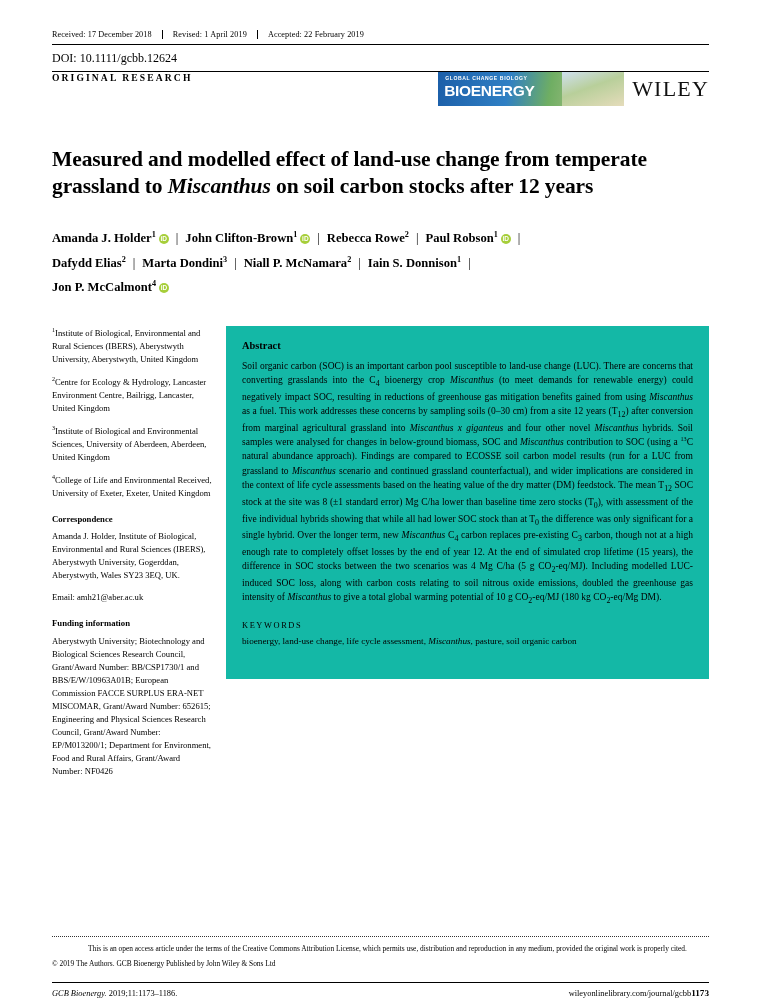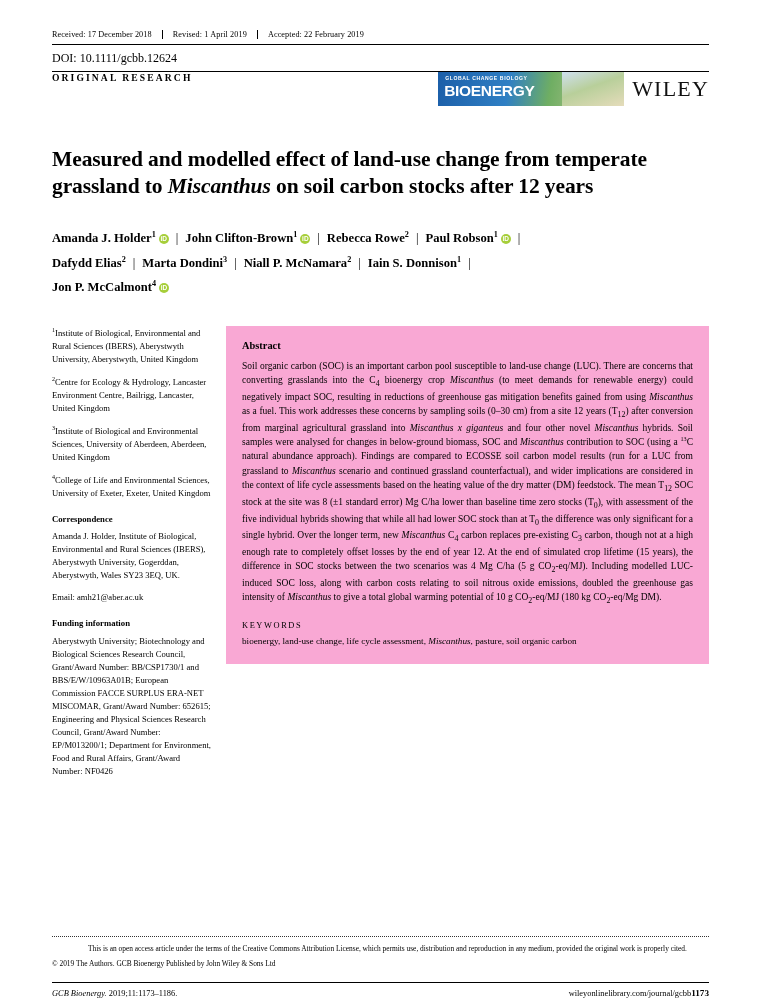--- a/index.html
+++ b/index.html
@@ -160,22 +160,22 @@
   }
   .col-left p { margin: 0 0 9px 0; }
   .col-left .affil sup { font-size: 0.7em; }
   .sect-head {
     font-weight: bold;
     font-size: 8.7px;
     margin: 13px 0 4px 0;
   }
   .abstract-box {
     flex: 1;
-    background: #f9a8d4;
-    padding: 14px 16px 16px 16px;
+    background: #14b8a6;
+    padding: 14px 16px 31px 16px;
     box-sizing: border-box;
   }
   .abstract-box h2 {
     font-size: 10.4px;
     font-weight: bold;
     margin: 0 0 8px 0;
   }
   .abstract-box p {
     margin: 0;
     font-size: 9.5px;
@@ -271,21 +271,21 @@
     <span><span>Dafydd Elias</span><sup>2</sup></span><span class="sep">|</span><span><span>Marta Dondini</span><sup>3</sup></span><span class="sep">|</span><span><span>Niall P. McNamara</span><sup>2</sup></span><span class="sep">|</span><span><span>Iain S. Donnison</span><sup>1</sup></span><span class="sep">|</span><br>
     <span><span>Jon P. McCalmont</span><sup>4</sup><span class="orcid">iD</span></span>
   </div>
 
   <div class="body-wrap">
 
     <div class="col-left">
       <p class="affil"><sup>1</sup><span>Institute of Biological, Environmental and Rural Sciences (IBERS), Aberystwyth University, Aberystwyth, United Kingdom</span></p>
       <p class="affil"><sup>2</sup><span>Centre for Ecology &amp; Hydrology, Lancaster Environment Centre, Bailrigg, Lancaster, United Kingdom</span></p>
       <p class="affil"><sup>3</sup><span>Institute of Biological and Environmental Sciences, University of Aberdeen, Aberdeen, United Kingdom</span></p>
-      <p class="affil"><sup>4</sup><span>College of Life and Environmental Sciences, University of Exeter, Exeter, United Kingdom</span></p>
+      <p class="affil"><sup>4</sup><span>College of Life and Environmental Received, University of Exeter, Exeter, United Kingdom</span></p>
 
       <div class="sect-head">Correspondence</div>
       <p>Amanda J. Holder, Institute of Biological, Environmental and Rural Sciences (IBERS), Aberystwyth University, Gogerddan, Aberystwyth, Wales SY23 3EQ, UK.</p>
       <p>Email: amh21@aber.ac.uk</p>
 
       <div class="sect-head">Funding information</div>
       <p>Aberystwyth University; Biotechnology and Biological Sciences Research Council, Grant/Award Number: BB/CSP1730/1 and BBS/E/W/10963A01B; European Commission FACCE SURPLUS ERA-NET MISCOMAR, Grant/Award Number: 652615; Engineering and Physical Sciences Research Council, Grant/Award Number: EP/M013200/1; Department for Environment, Food and Rural Affairs, Grant/Award Number: NF0426</p>
     </div>
 
     <div class="abstract-box">

